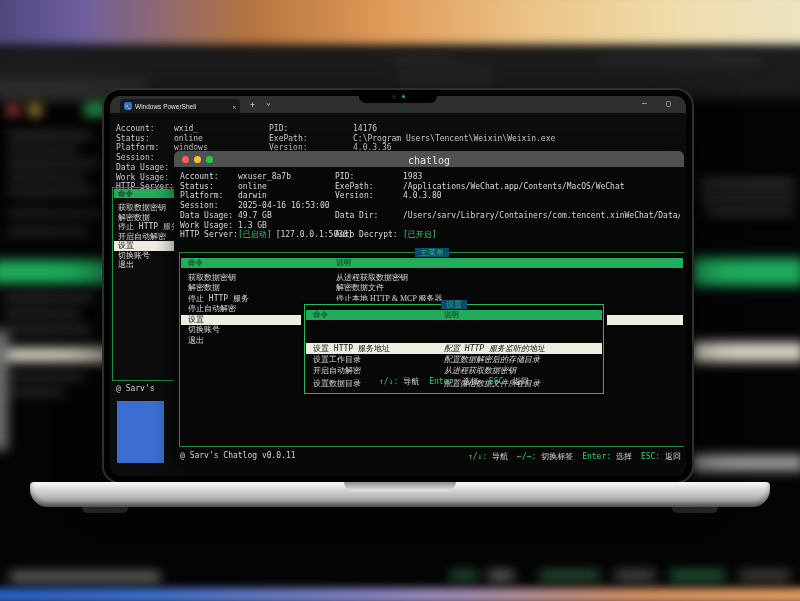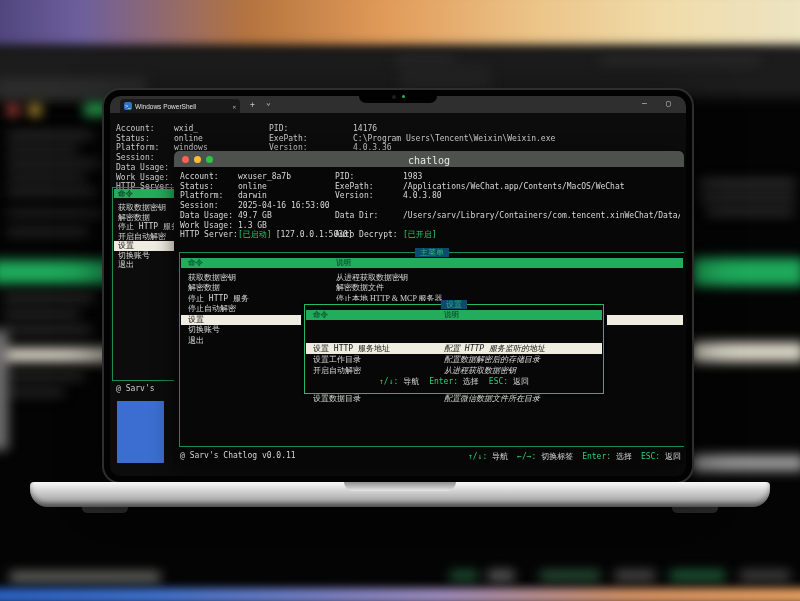--- a/index.html
+++ b/index.html
@@ -324,21 +324,21 @@
                 <span class="desc">配置 HTTP 服务监听的地址</span>
               </div>
             <div class="pprow" style="top:29px;">
                 <span class="cmd">设置工作目录</span>
                 <span class="desc">配置数据解密后的存储目录</span>
               </div>
             <div class="pprow" style="top:40px;">
                 <span class="cmd">开启自动解密</span>
                 <span class="desc">从进程获取数据密钥</span>
               </div>
-            <div class="pprow" style="top:68px;">
+            <div class="pprow" style="top:53px;">
                 <span class="cmd">设置数据目录</span>
                 <span class="desc">配置微信数据文件所在目录</span>
               </div>
             <div class="ppfoot">
               <span><span class="key">↑/↓:</span> <span class="hintlbl">导航</span></span>
               <span><span class="key">Enter:</span> <span class="hintlbl">选择</span></span>
               <span><span class="key">ESC:</span> <span class="hintlbl">返回</span></span>
             </div>
           </div>
 

